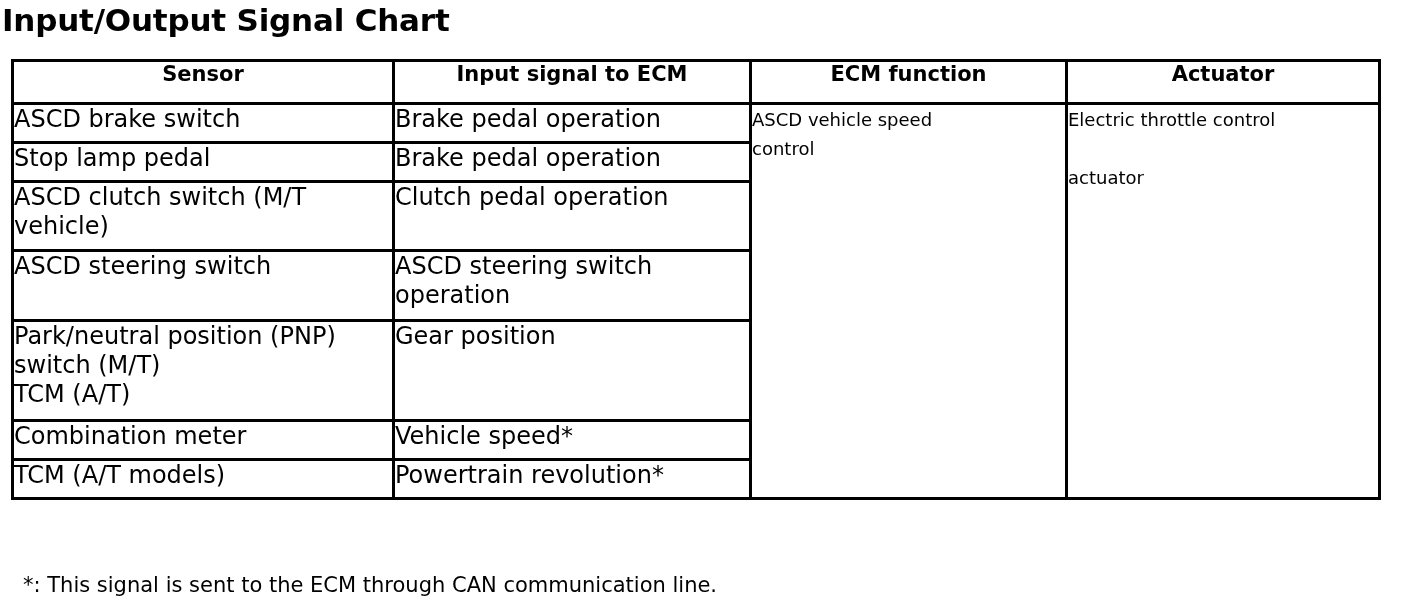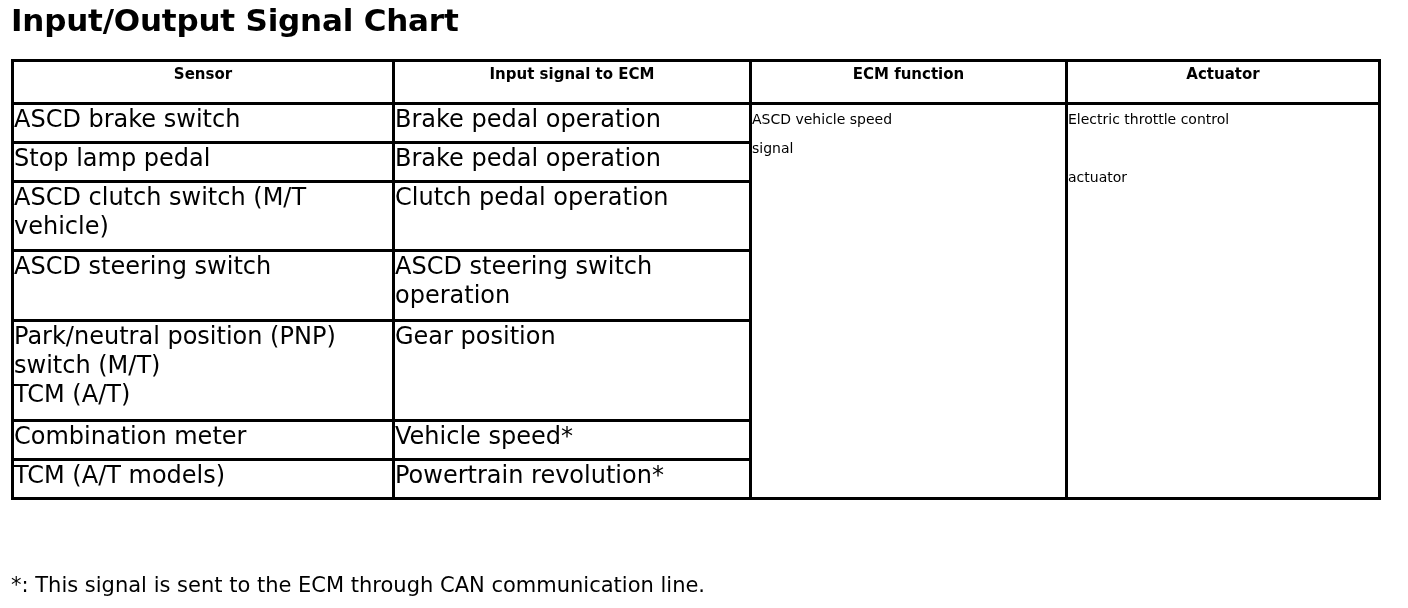--- a/index.html
+++ b/index.html
@@ -11,21 +11,21 @@
     width: 1408px;
     height: 608px;
     position: relative;
     font-family: "DejaVu Sans", "Liberation Sans", sans-serif;
     color: #000000;
     overflow: hidden;
   }
 
   .page-title {
     position: absolute;
-    left: 11px;
+    left: 2px;
     top: 1px;
     font-family: "DejaVu Sans", "Liberation Sans", sans-serif;
     font-weight: bold;
     font-size: 31px;
     line-height: 38px;
     letter-spacing: -0.2px;
     white-space: nowrap;
   }
 
   .signal-table {
@@ -44,21 +44,21 @@
   }
 
   .col-sensor   { width: 381px; }
   .col-input    { width: 357px; }
   .col-function { width: 316px; }
   .col-actuator { width: 313px; }
 
   .hdr {
     text-align: center;
     font-weight: bold;
-    font-size: 15px;
+    font-size: 21px;
     line-height: 24px;
     height: 40px;
     padding: 9px 6px 7px 6px;
     white-space: nowrap;
   }
 
   .cell {
     font-size: 24px;
     line-height: 29px;
     padding: 5px 0 5px 8px;
@@ -67,31 +67,31 @@
 
   .r1 { height: 36px; }
   .r2 { height: 36px; }
   .r3 { height: 66px; }
   .r4 { height: 67px; }
   .r5 { height: 97px; }
   .r6 { height: 36px; }
   .r7 { height: 36px; }
 
   .span-cell {
-    font-size: 14px;
+    font-size: 18px;
     line-height: 29px;
     padding: 5px 0 5px 8px;
     vertical-align: top;
   }
   .span-cell .line { display: block; white-space: pre; }
   .span-cell .gap { display: block; height: 29px; }
 
   .footnote {
     position: absolute;
-    left: 11px;
+    left: 23px;
     top: 572px;
     font-size: 21px;
     line-height: 26px;
     white-space: nowrap;
   }
 </style>
 </head>
 <body>
 
 <div class="page-title">Input/Output Signal Chart</div>
@@ -114,21 +114,21 @@
   <tbody>
     <tr>
       <td class="cell r1">
         <span class="line">ASCD brake switch</span>
       </td>
       <td class="cell r1">
         <span class="line">Brake pedal operation</span>
       </td>
       <td class="span-cell" rowspan="7">
         <span class="line">ASCD vehicle speed</span>
-        <span class="line">signal</span>
+        <span class="line">control</span>
       </td>
       <td class="span-cell" rowspan="7">
         <span class="line">Electric throttle control</span>
         <span class="gap"></span>
         <span class="line">actuator</span>
       </td>
     </tr>
 
     <tr>
       <td class="cell r2">

